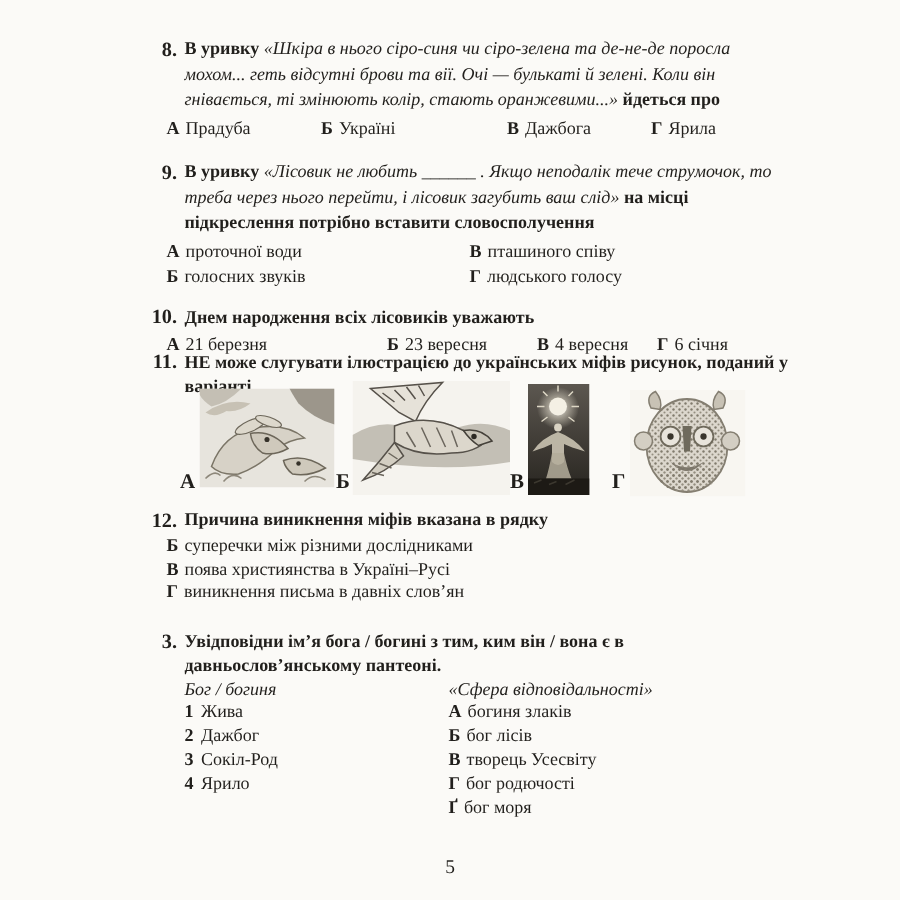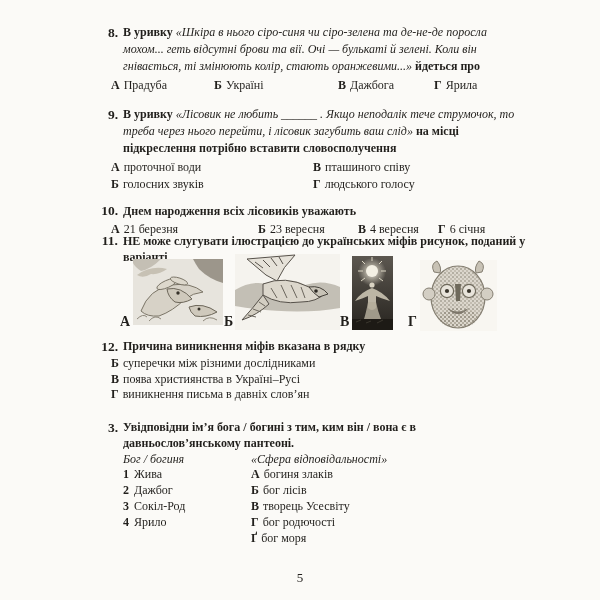--- a/index.html
+++ b/index.html
@@ -26,21 +26,21 @@
   .q8-opts .opt:nth-child(3){width:96px;margin-left:24px;}
   .q10-opts .opt:nth-child(1){width:147px;}
   .q10-opts .opt:nth-child(2){width:100px;}
   .q10-opts .opt:nth-child(3){width:80px;}
   .two-col{display:block;margin-left:-12px;margin-top:2px;}
   .two-col .row{display:flex;}
   .two-col .row .opt:first-child{width:202px;}
   .opts-stack{margin-left:-12px;margin-top:1px;}
   .opts-stack .opt{display:block;white-space:normal;}
   .match{margin-top:0;}
-  .match .mrow{display:flex;}
+  .match .mrow{display:flex;gap:48px;}
   .match .mleft{width:128px;flex:none;}
   .mheader{font-style:italic;}
   .mnum{font-weight:bold;padding-right:5px;}
   .img-opt{position:absolute;}
   .img-opt svg{display:block;}
   .img-label{position:absolute;font-weight:bold;font-size:14px;line-height:14px;}
   .page-number{position:absolute;left:0;width:600px;text-align:center;font-size:13px;}
 </style>
 </head>
 <body>

